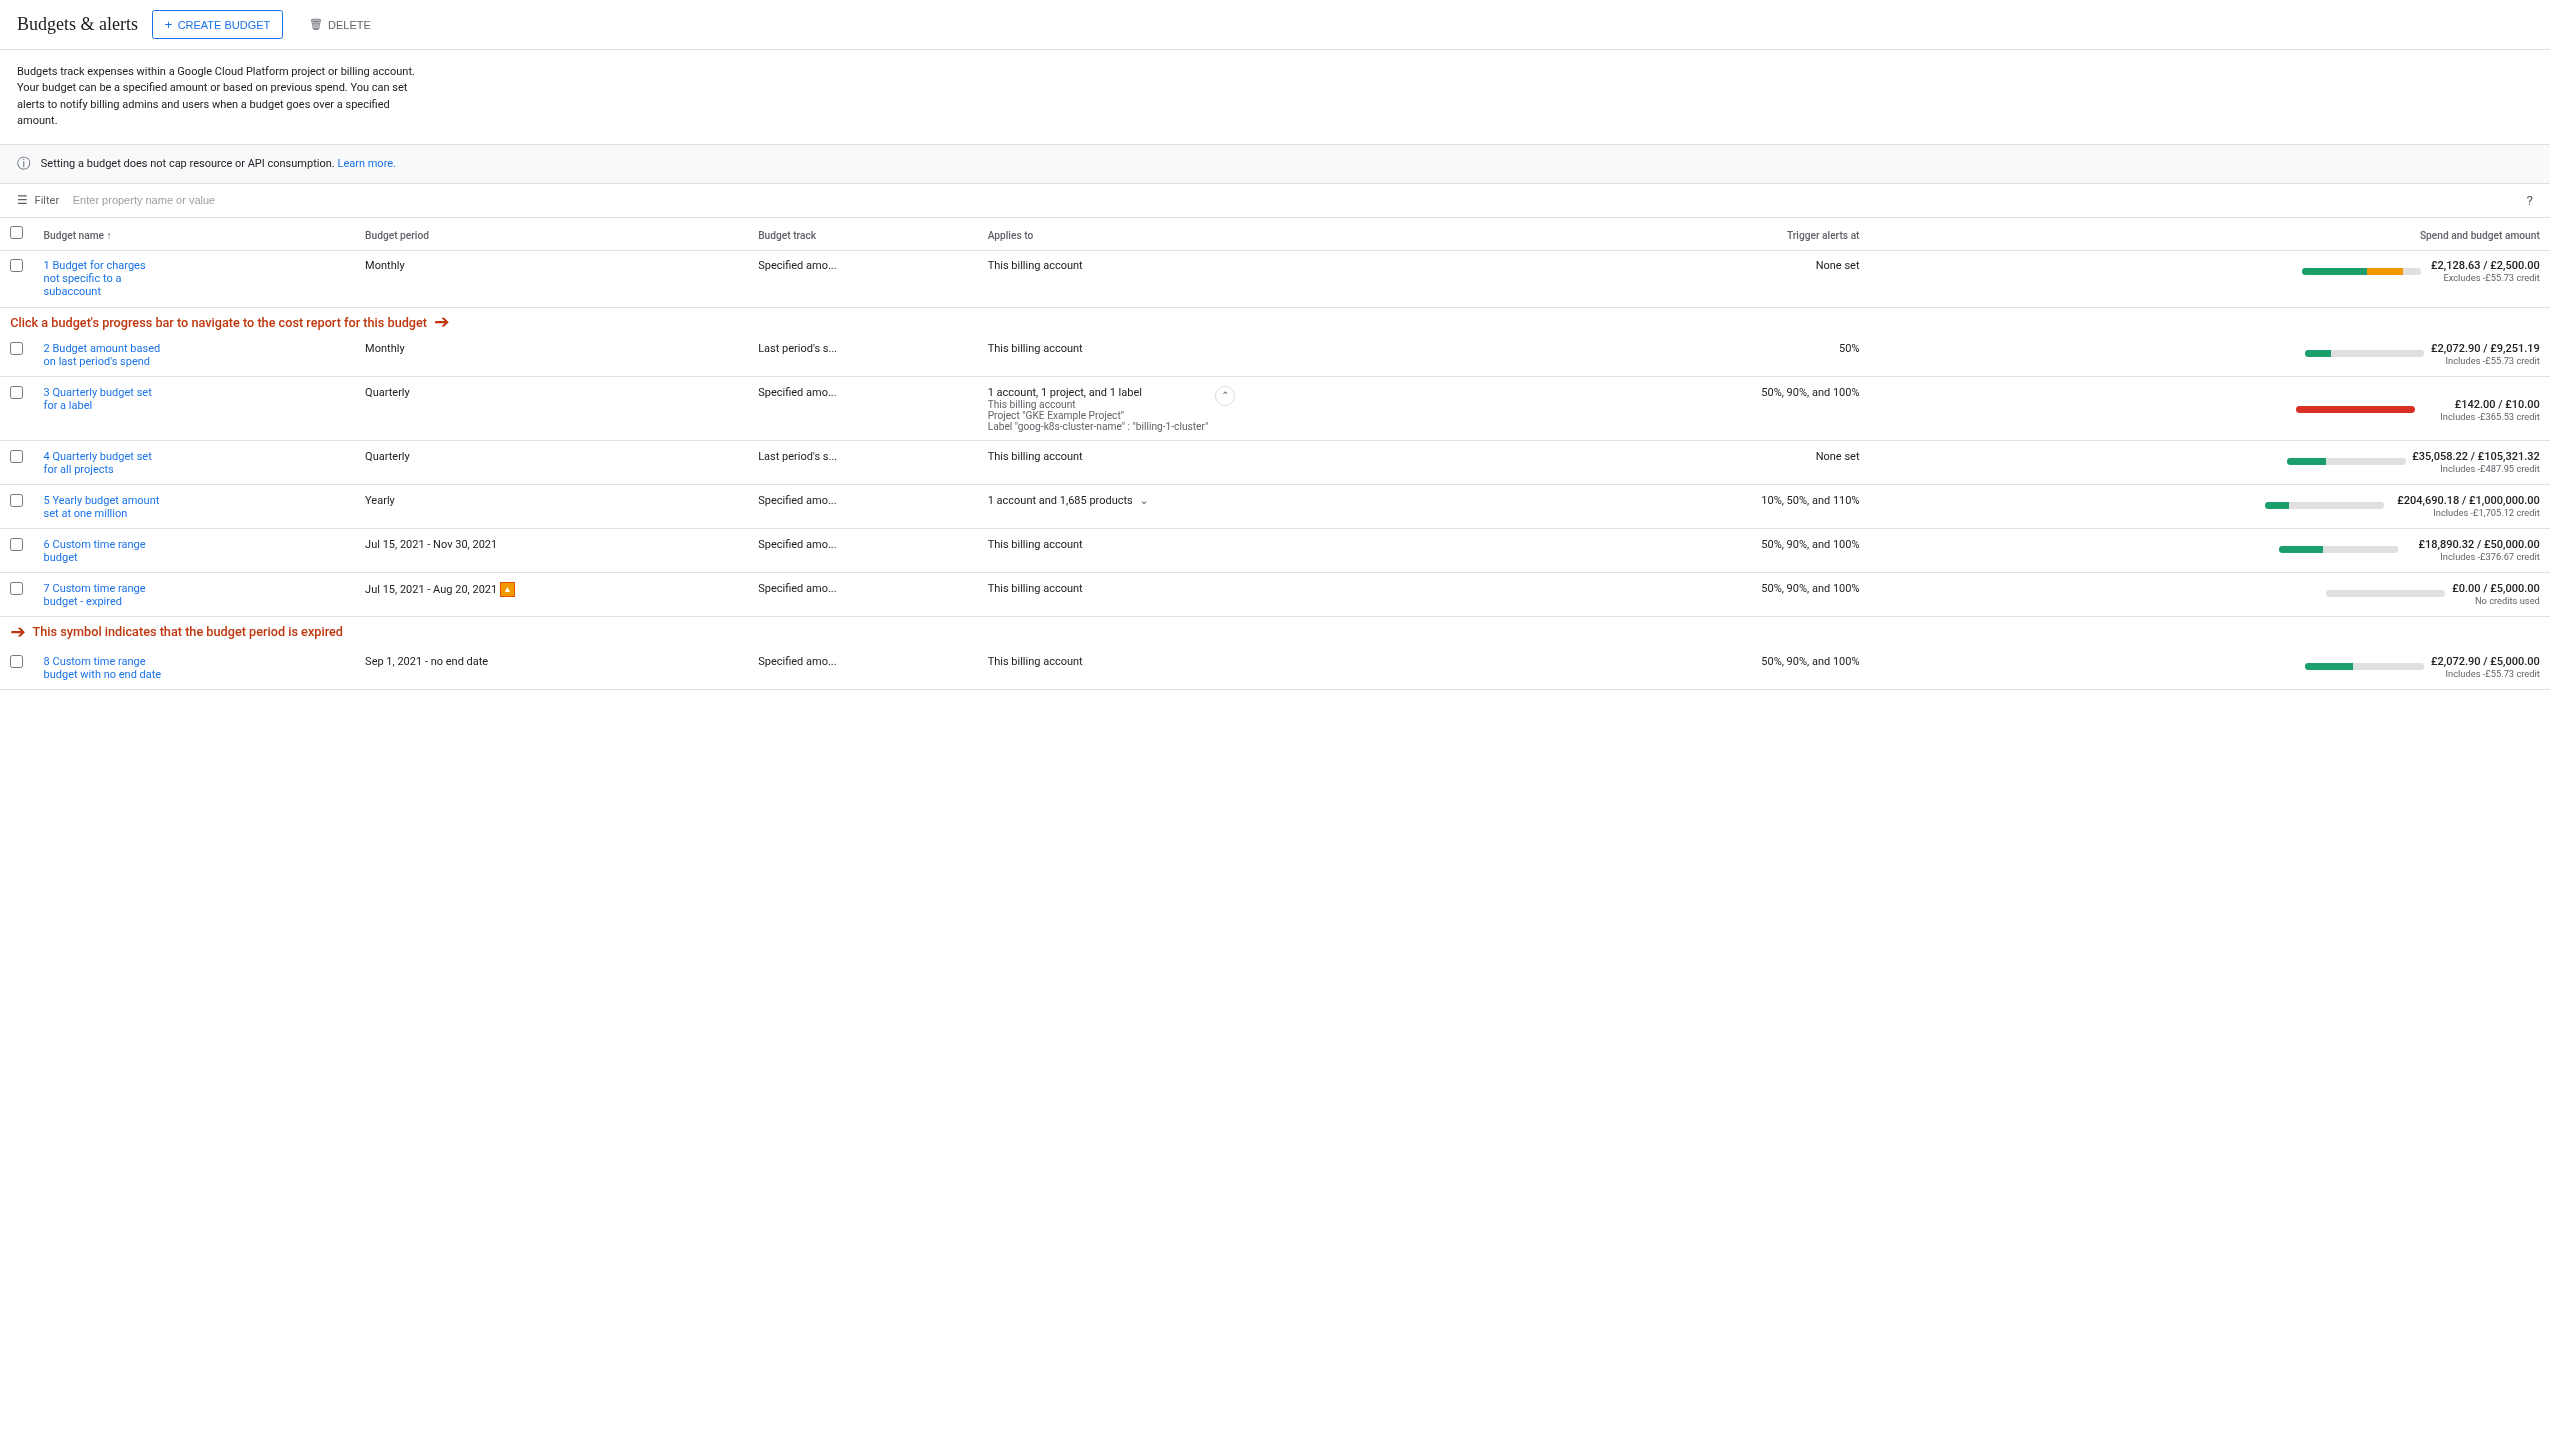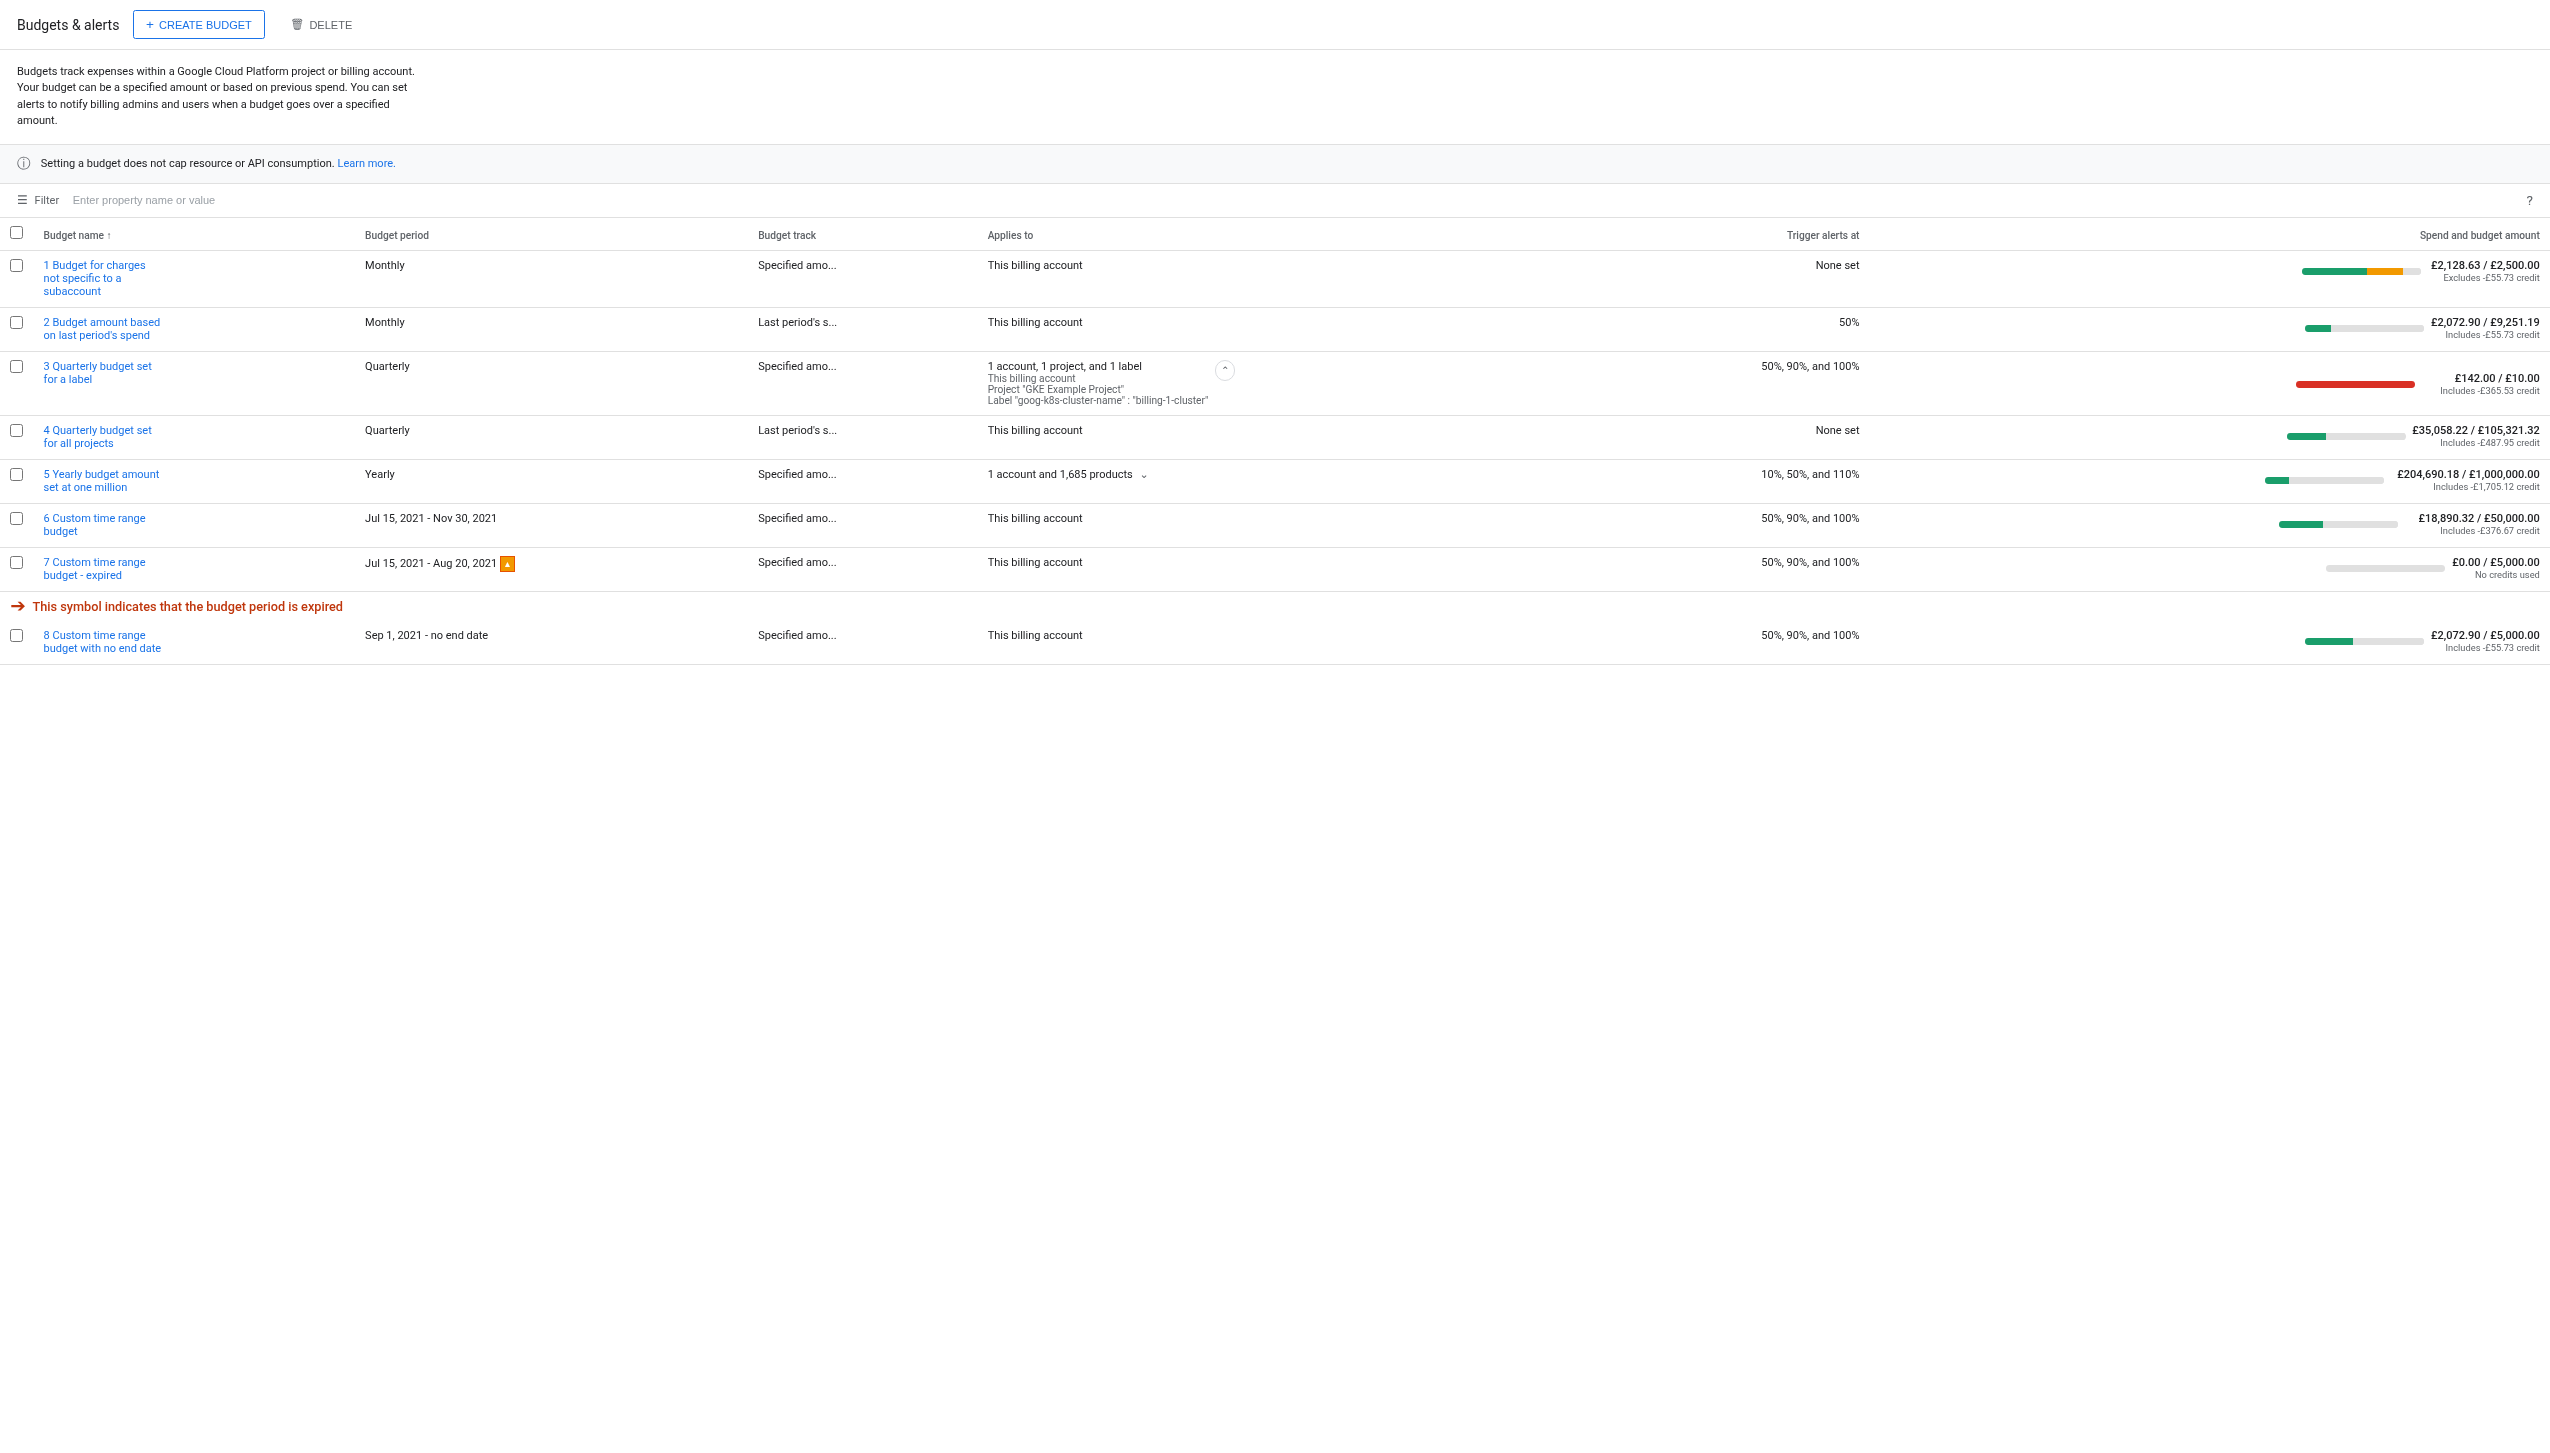--- a/index.html
+++ b/index.html
@@ -1,19 +1,19 @@
 <!DOCTYPE html>
 <html style="font-size:13.6px"><head>
   <meta charset="utf-8">
   <style>
     * { box-sizing: border-box; margin: 0; padding: 0; }
     body { font-family: 'Roboto', Arial, sans-serif; font-size: 11px; color: #202124; background: #fff; }
 
     .header { display: flex; align-items: center; padding: 10.2px 17px; border-bottom: 0.8px solid #e0e0e0; gap: 13.6px; }
-    .header h1 { font-size: 14px; font-weight: 400; color: #202124; }
+    .header h1 { font-size: 18px; font-weight: 400; color: #202124; font-family: Liberation Serif, serif; }
     .btn-create { display: flex; align-items: center; gap: 5.1px; padding: 6px 12px; border: 0.8px solid #1a73e8; color: #1a73e8; background: #fff; font-size: 11px; cursor: pointer; border-radius: 2.5px; }
     .btn-delete { display: flex; align-items: center; gap: 5.1px; padding: 6px 12px; border: none; background: none; color: #5f6368; font-size: 11px; cursor: pointer; }
 
     .description { padding: 13.6px 17px; font-size: 11px; color: #202124; max-width: 440px; line-height: 1.5; }
 
     .info-banner { display: flex; align-items: center; gap: 10.2px; padding: 10.2px 17px; background: #f8f9fa; border-top: 0.8px solid #e0e0e0; border-bottom: 0.8px solid #e0e0e0; font-size: 11px; }
     .info-banner a { color: #1a73e8; text-decoration: none; }
     .info-icon { color: #5f6368; font-size: 13.6px; }
 
     .filter-bar { display: flex; align-items: center; padding: 8.5px 17px; border-bottom: 0.8px solid #e0e0e0; gap: 6.8px; }
@@ -123,20 +123,28 @@
                 <div style="width:30%;height:100%;background:#f29900;"></div>
                 <div style="width:15%;height:100%;background:#e0e0e0;"></div>
               </div>
           <div class="amount-cell">
             <div class="amount-main">£2,128.63 / £2,500.00</div>
             <div class="amount-credit">Excludes -£55.73 credit</div>
           </div>
         </div>
       </td>
     </tr>
+        <tr style="border: none;">
+        <td colspan="7" style="border:none;padding:3.4px 10.2px 0 10.2px;">
+          <div style="display:flex;align-items:center;gap:6.8px;">
+            <span style="color:#bf360c;font-size:12.7px;font-weight:500;">Click a budget's progress bar to navigate to the cost report for this budget</span>
+            <span style="color:#bf360c;font-size:18.6px;">➔</span>
+          </div>
+        </td>
+      </tr>
         <tr>
       <td class="checkbox-cell">
         <input type="checkbox" style="">
       </td>
       <td>
         <div class="budget-name">2 Budget amount based on last period's spend</div>
       </td>
       <td class="period-cell">Monthly</td>
       <td>Last period's s...</td>
       <td>

